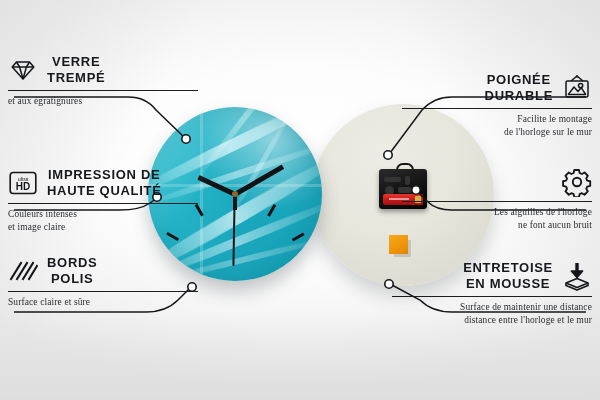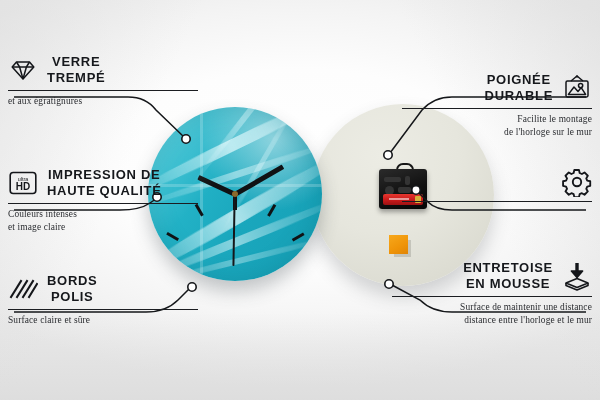--- a/index.html
+++ b/index.html
@@ -376,21 +376,21 @@
         <div>HAUTE QUALITÉ</div>
       </div>
     </div>
     <div class="rule"></div>
     <div class="feat-desc">
       <div>Couleurs intenses</div>
       <div>et image claire</div>
     </div>
   </div>
 
-  <div class="feature left" style="top:273px">
+  <div class="feature left" style="top:255px">
     <div class="feat-head">
       <span class="feat-icon">
         <svg width="30" height="24" viewBox="0 0 30 24">
           <g stroke="currentColor" stroke-width="2" stroke-linecap="square">
             <path d="M3,20 L13,4"></path>
             <path d="M9,20 L19,4"></path>
             <path d="M15,20 L25,4"></path>
             <path d="M21,20 L29,7"></path>
           </g>
         </svg>
@@ -436,20 +436,24 @@
       <span class="feat-icon">
         <svg width="30" height="30" viewBox="0 0 30 30">
           <g fill="none" stroke="currentColor" stroke-width="1.9" stroke-linejoin="round">
             <path d="M12.6,3 h4.8 l0.7,3.1 2.3,1.0 2.7,-1.6 3.4,3.4 -1.6,2.7 1.0,2.3 3.1,0.7 v4.8 l-3.1,0.7 -1.0,2.3 1.6,2.7 -3.4,3.4 -2.7,-1.6 -2.3,1.0 -0.7,3.1 h-4.8 l-0.7,-3.1 -2.3,-1.0 -2.7,1.6 -3.4,-3.4 1.6,-2.7 -1.0,-2.3 -3.1,-0.7 v-4.8 l3.1,-0.7 1.0,-2.3 -1.6,-2.7 3.4,-3.4 2.7,1.6 2.3,-1.0 Z" transform="translate(0.1,0.1) scale(0.97)"></path>
             <circle cx="15" cy="15" r="4.2"></circle>
           </g>
         </svg>
       </span>
     </div>
     <div class="rule"></div>
+    <div class="feat-desc">
+      <div>Les aiguilles de l'horloge</div>
+      <div>ne font aucun bruit</div>
+    </div>
   </div>
 
   <div class="feature right" style="top:260px; width:200px">
     <div class="feat-head">
       <span class="feat-icon">
         <svg width="28" height="30" viewBox="0 0 28 30">
           <g fill="none" stroke="currentColor" stroke-width="1.6" stroke-linejoin="round">
             <path d="M14,2 v10" stroke-width="3.4"></path>
             <path d="M8.4,10 L14,16.6 L19.6,10 Z" fill="currentColor" stroke="currentColor"></path>
             <path d="M14,17.6 L25,22 L14,26.4 L3,22 Z"></path>

